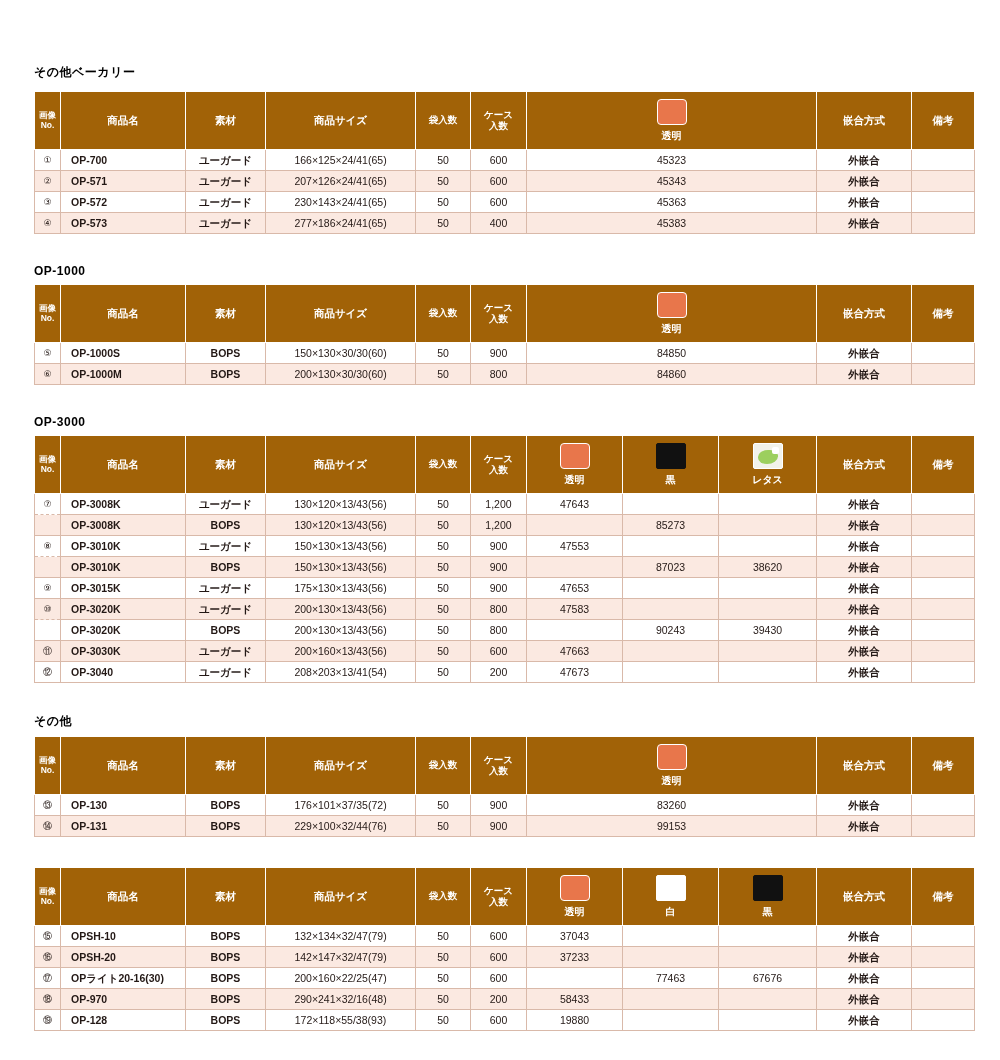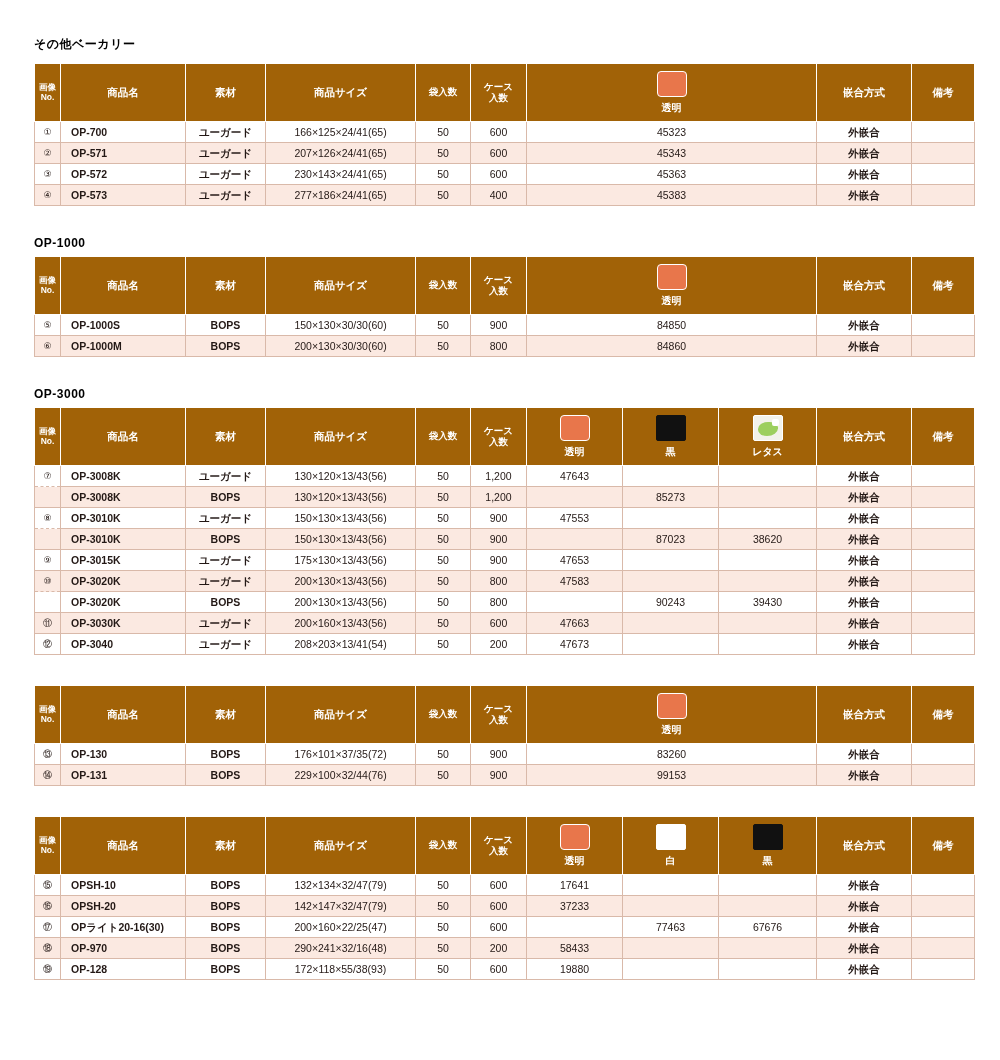--- a/index.html
+++ b/index.html
@@ -9,20 +9,21 @@
     font-family: "Liberation Sans", sans-serif;
   }
   body {
     width: 1000px;
     min-height: 1060px;
     position: relative;
   }
   .page {
     padding: 36px 30px 20px 30px;
     width: 972px;
+    margin-top: 28px;
   }
   .section-title {
     font-size: 12px;
     font-weight: bold;
     color: #000;
     margin: 0 0 10px 4px;
     letter-spacing: 0.5px;
   }
   .group-title {
     font-size: 12px;
@@ -445,20 +446,21 @@
       <td class="cell"></td>
       <td class="cell"></td>
       <td class="cell b">外嵌合</td>
       <td class="cell"></td>
     </tr>
   </tbody>
     </table>
 
   <div class="spacer-lg"></div>
 
+  <div class="group-title">その他</div>
   <table class="pt">
     <colgroup>
       <col style="width:26px">
         <col style="width:125px">
         <col style="width:80px">
         <col style="width:150px">
       <col style="width:55px">
         <col style="width:56px">
         <col style="width:290px">
       <col style="width:95px">
@@ -563,21 +565,21 @@
       <td>嵌合方式</td>
       <td>備考</td>
     </tr>
     <tr>
       <td class="cell no">⑮</td>
       <td class="cell name b">OPSH-10</td>
       <td class="cell b">BOPS</td>
       <td class="cell">132×134×32/47(79)</td>
       <td class="cell">50</td>
       <td class="cell">600</td>
-      <td class="cell">17641</td>
+      <td class="cell">37043</td>
       <td class="cell"></td>
       <td class="cell"></td>
       <td class="cell b">外嵌合</td>
       <td class="cell"></td>
     </tr>
     <tr class="alt">
       <td class="cell no">⑯</td>
       <td class="cell name b">OPSH-20</td>
       <td class="cell b">BOPS</td>
       <td class="cell">142×147×32/47(79)</td>

